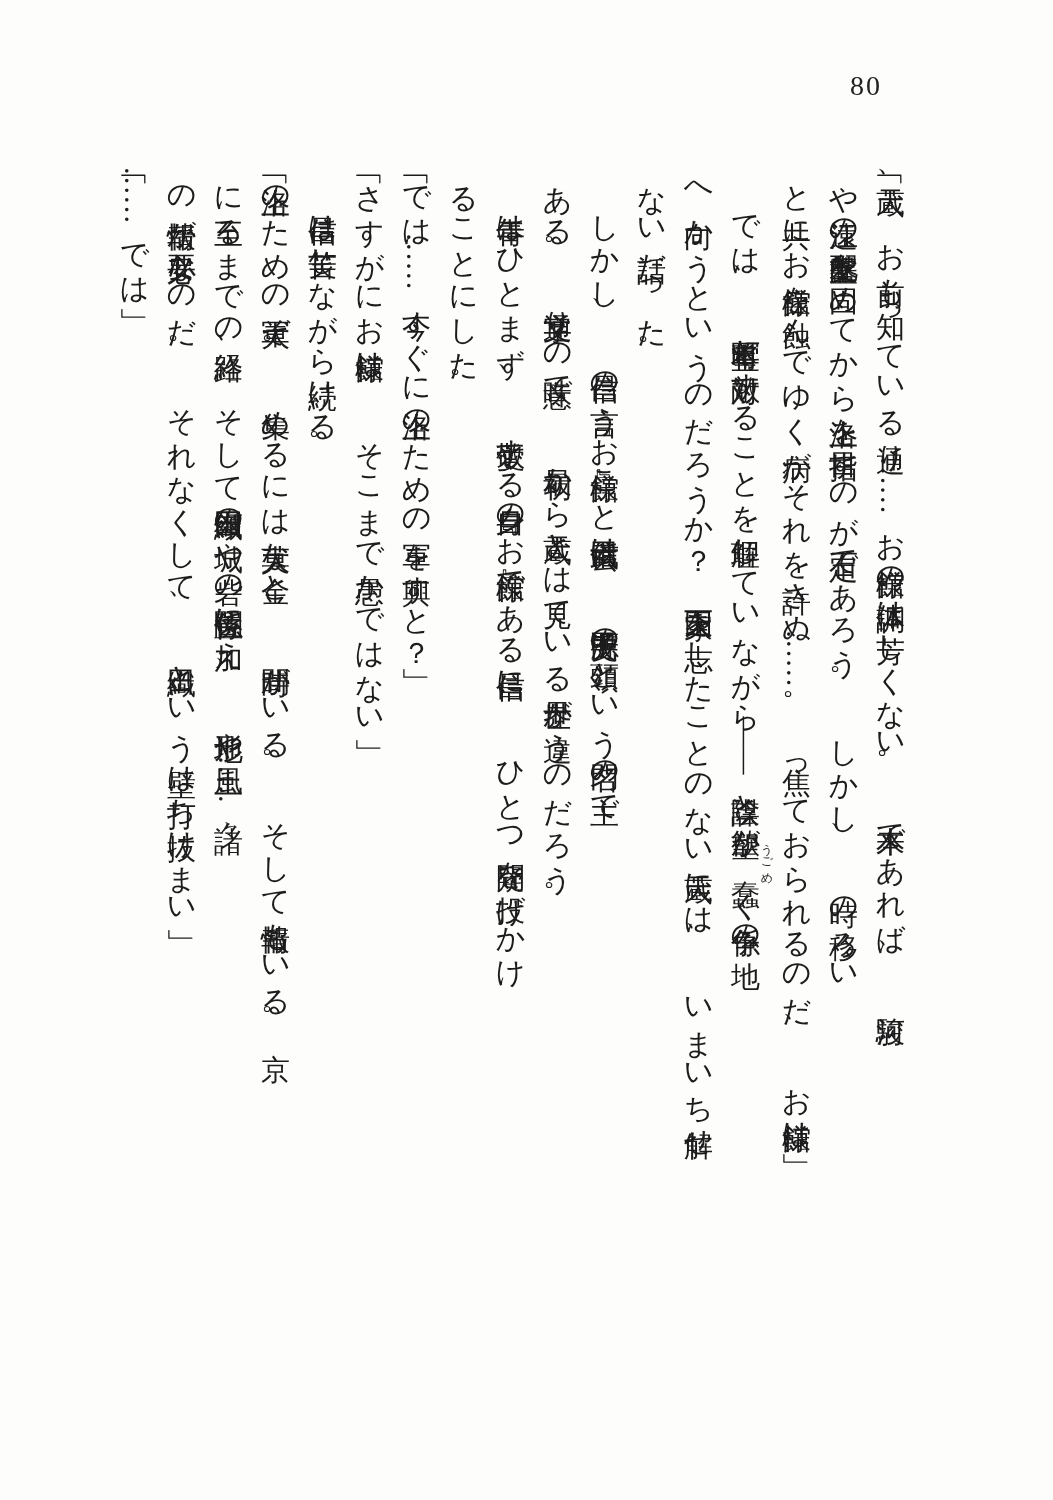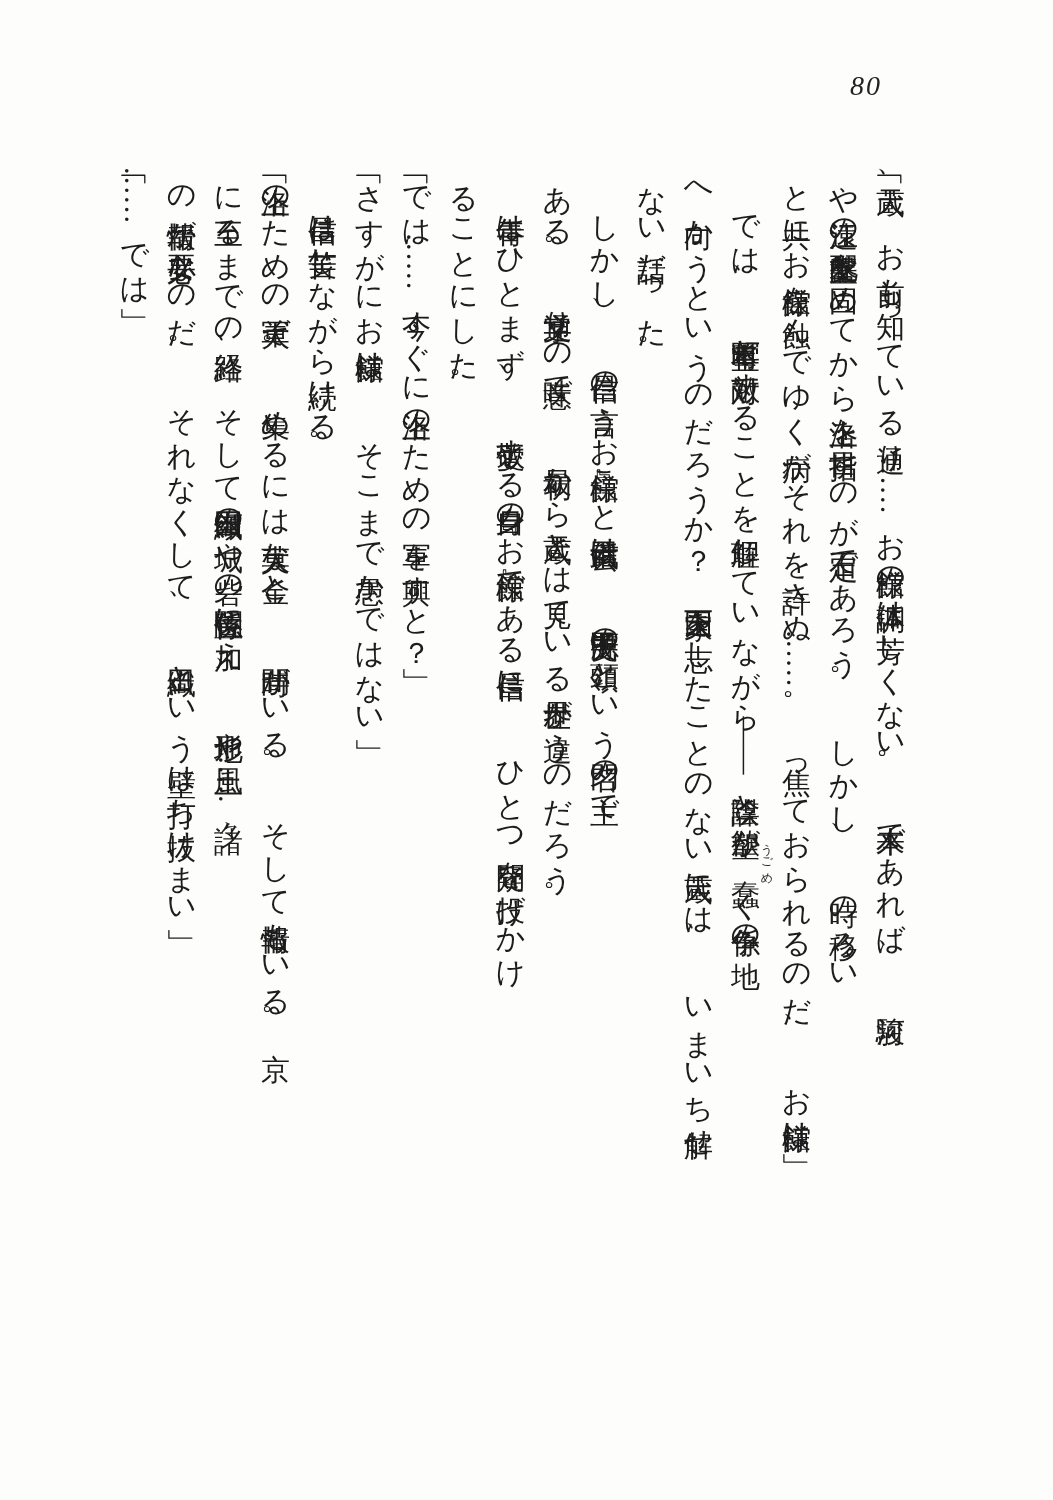--- a/index.html
+++ b/index.html
@@ -15,21 +15,20 @@
     width: 1053px;
     height: 1500px;
     font-family: "Liberation Serif", "DejaVu Serif", serif;
     color: #1c1c1c;
   }
   .page-number {
     position: absolute;
     top: 70px;
     left: 850px;
     font-size: 28px;
-    font-style: italic;
     letter-spacing: 2px;
     color: #222;
   }
   .text-block {
     position: absolute;
     top: 166px;
     right: 139px;
     height: 1190px;
     width: 800px;
     writing-mode: vertical-rl;

